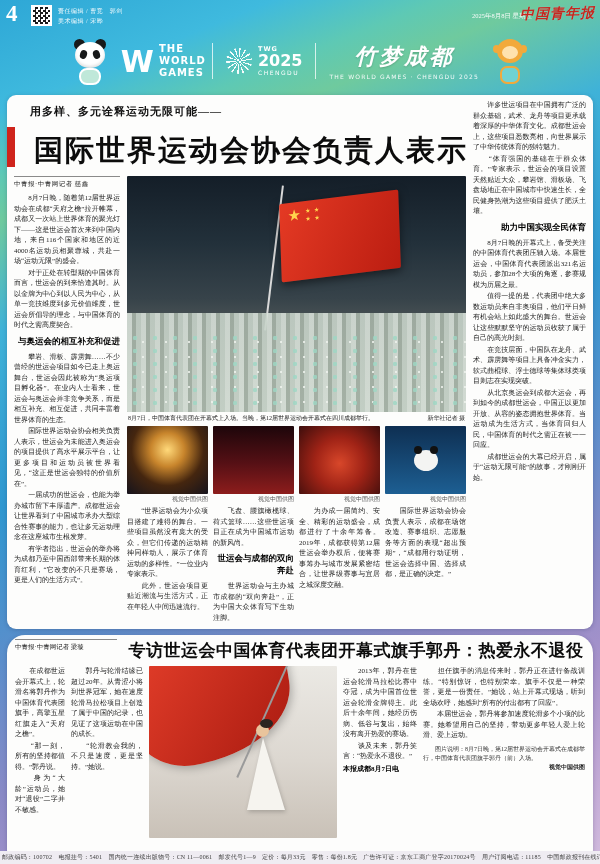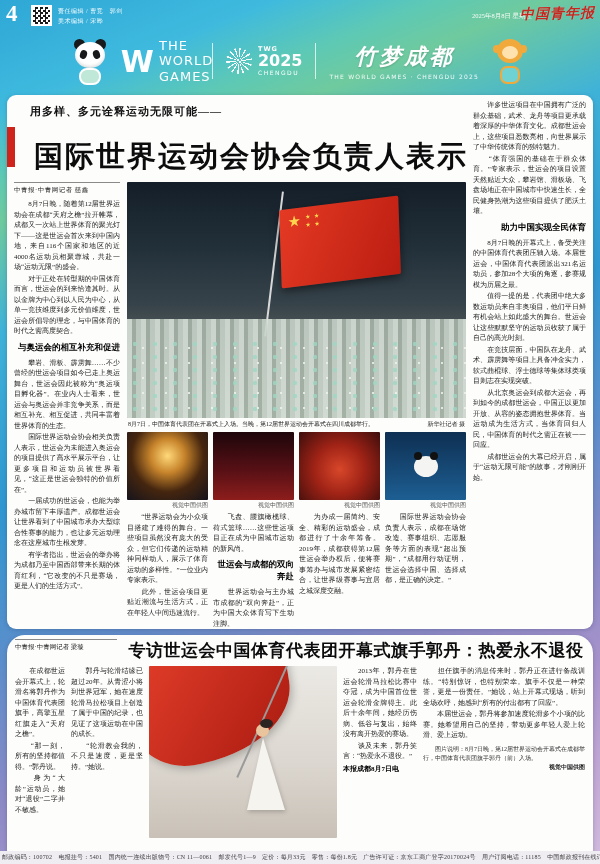--- a/index.html
+++ b/index.html
@@ -44,21 +44,21 @@
   .monkey .head { position:absolute; top:2px; left:5px; width:26px; height:24px;
     border-radius:50%; background:#f2a93b; }
   .monkey .muzzle { position:absolute; top:9px; left:10px; width:16px; height:13px;
     border-radius:50%; background:#ffe2ae; }
   .monkey .ear { position:absolute; top:8px; width:7px; height:8px; border-radius:50%; background:#f2a93b; }
   .monkey .ear.l{ left:1px; } .monkey .ear.r{ right:1px; }
   .monkey .body { position:absolute; bottom:1px; left:8px; width:20px; height:18px;
     border-radius:7px; background:#6fd2d2; border:2px solid #f2a93b; }
   .wlogo { display:flex; align-items:center; gap:5px; }
   .w-big { font-family:"DejaVu Sans",sans-serif; font-size:30px; font-weight:bold; line-height:.9; }
-  .w-text { font-family:"DejaVu Sans",sans-serif; font-size:13px; font-weight:normal;
+  .w-text { font-family:"DejaVu Sans",sans-serif; font-size:10px; font-weight:bold;
     line-height:1.2; letter-spacing:1px; width:40px; }
   .twg { display:flex; align-items:center; gap:6px; }
   .burst { width:26px; height:26px; border-radius:50%;
     background:repeating-conic-gradient(rgba(255,255,255,.95) 0deg 8deg, transparent 8deg 26deg); }
   .twg-text { font-family:"DejaVu Sans",sans-serif; line-height:1.05; }
   .twg-s { font-size:6.5px; font-weight:bold; letter-spacing:1px; }
   .twg-y { font-size:16px; font-weight:bold; }
   .twg-c { font-size:6px; letter-spacing:1.5px; }
   .slogan { text-align:center; }
   .slogan-main { font-size:22px; font-weight:900; letter-spacing:3px; font-style:italic;
@@ -68,21 +68,21 @@
 
   
   .card { position:absolute; left:7px; width:586px; background:#fdfdfc;
     box-shadow:0 1px 4px rgba(30,40,80,.25); }
   .card1 { top:95px; height:534px; border-radius:9px; padding:5px 7px; display:flex; gap:7px; }
   .card2 { top:635px; height:233px; border-radius:18px; padding:4px 8px 6px; }
 
   .c1-left { width:452px; display:flex; flex-direction:column; position:relative; }
   .red-bar { position:absolute; left:-7px; top:27px; width:8px; height:40px; background:#cf241c; }
   .kicker { font-size:11px; font-weight:bold; letter-spacing:1px; color:#111;
-    margin:4px 0 18px 16px; }
+    margin:4px 0 12px 16px; }
   .headline1 { font-size:29px; font-weight:900; letter-spacing:2px; color:#0c0c0c;
     margin:0 0 5px 20px; white-space:nowrap; }
   .c1-row { display:flex; gap:7px; flex:1; min-height:0; }
   .lcol { width:106px; }
   .mid { flex:1; display:flex; flex-direction:column; min-width:0; }
   .c1-right { flex:1; min-width:0; }
 
   .byline { border-top:1px solid #8a8a8a; padding-top:3px; margin-bottom:4px;
     font-size:6.5px; color:#222; letter-spacing:.5px; }
   p.body { font-size:7px; line-height:1.5; text-align:justify; color:#1c1c1c; margin-bottom:1px; }

